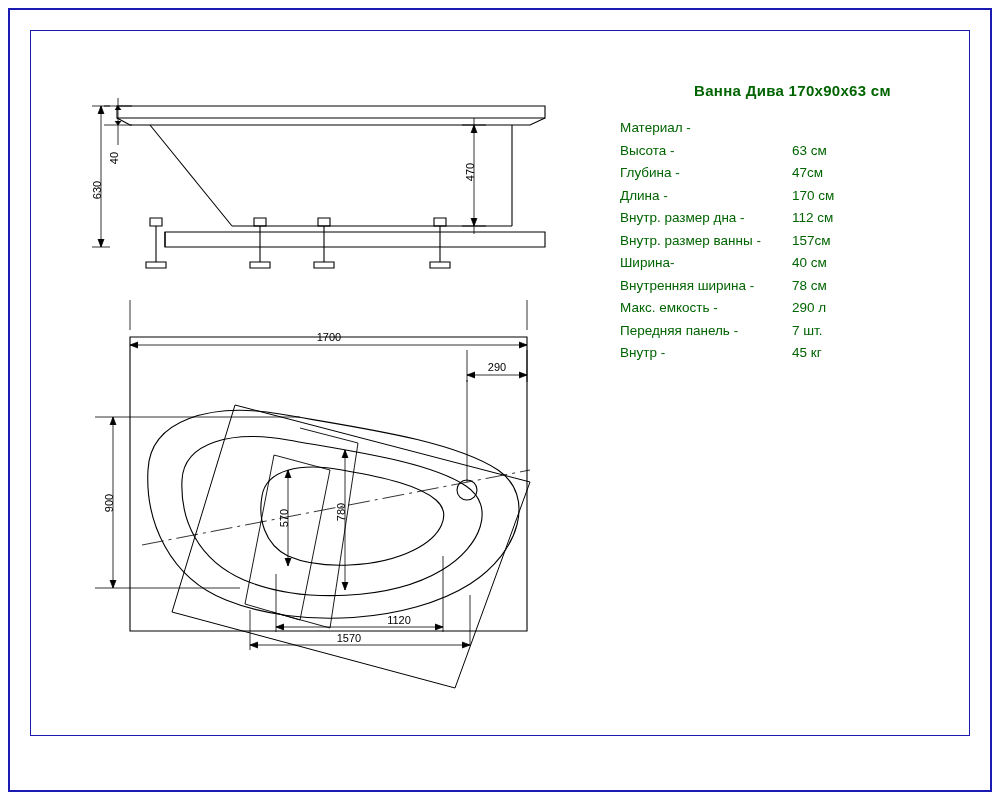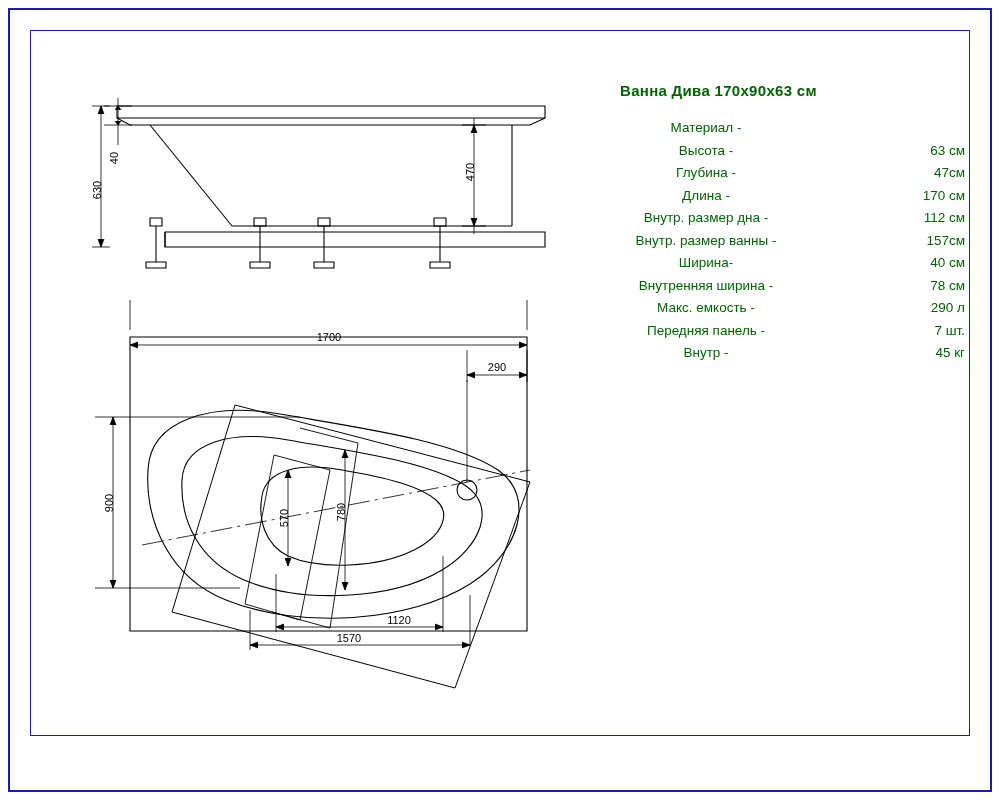--- a/index.html
+++ b/index.html
@@ -46,39 +46,39 @@
     position: absolute;
     left: 620px;
     top: 82px;
     width: 345px;
     color: #006400;
   }
   .spec-title {
     font-size: 15px;
     font-weight: bold;
     color: #006400;
-    text-align: left;
+    text-align: center;
     margin-bottom: 18px;
     letter-spacing: 0.3px;
   }
   .spec-row {
     display: flex;
     align-items: baseline;
     font-size: 13.5px;
     line-height: 22.5px;
     color: #006400;
   }
   .spec-label {
     width: 172px;
-    text-align: center;
+    text-align: left;
     white-space: nowrap;
   }
   .spec-value {
     flex: 1;
-    text-align: right;
+    text-align: left;
     white-space: nowrap;
   }
   .spec-row.first .spec-value {
     text-align: left;
     padding-left: 4px;
   }
 </style>
 </head>
 <body>
 

